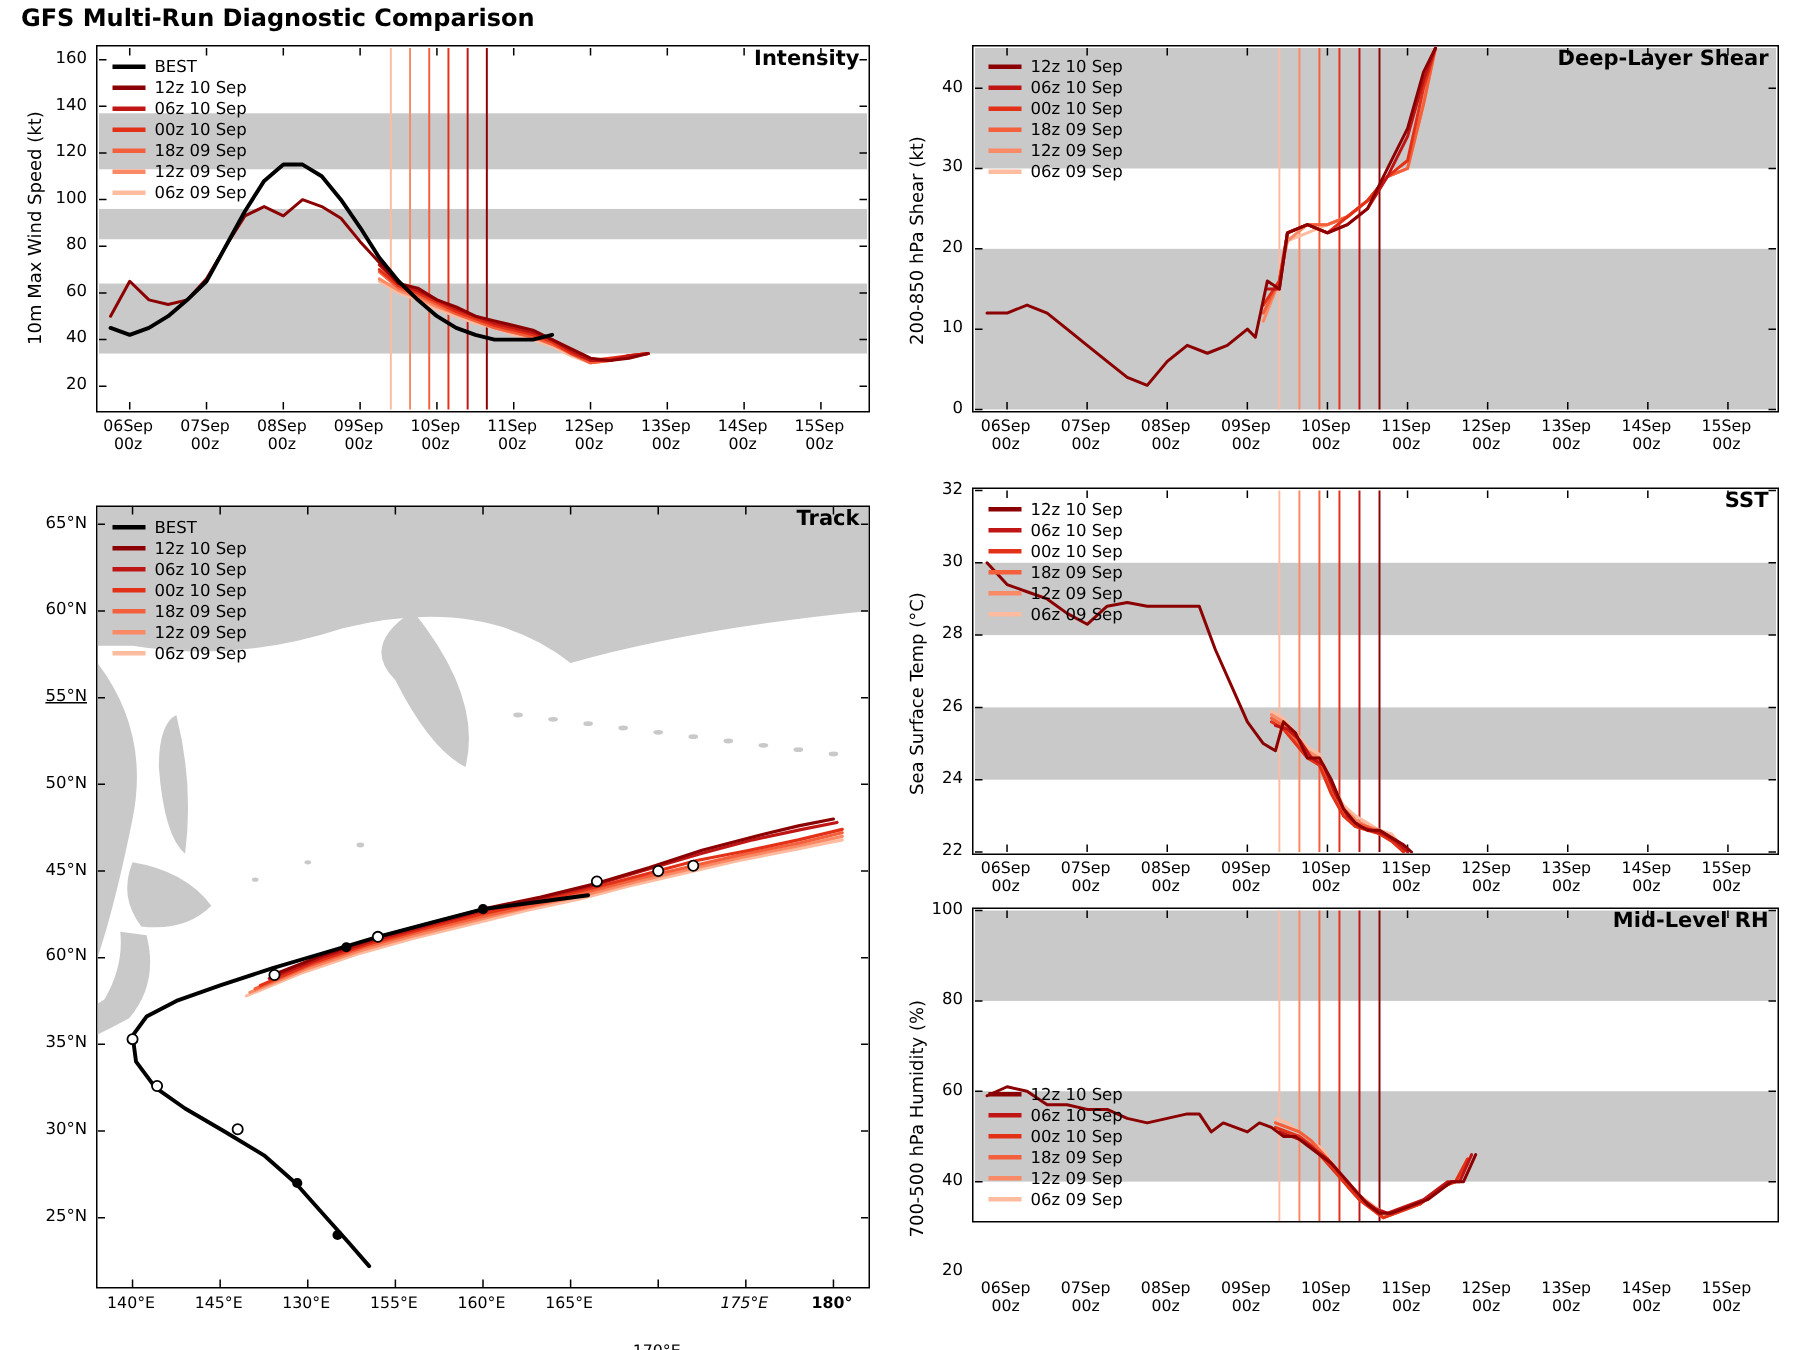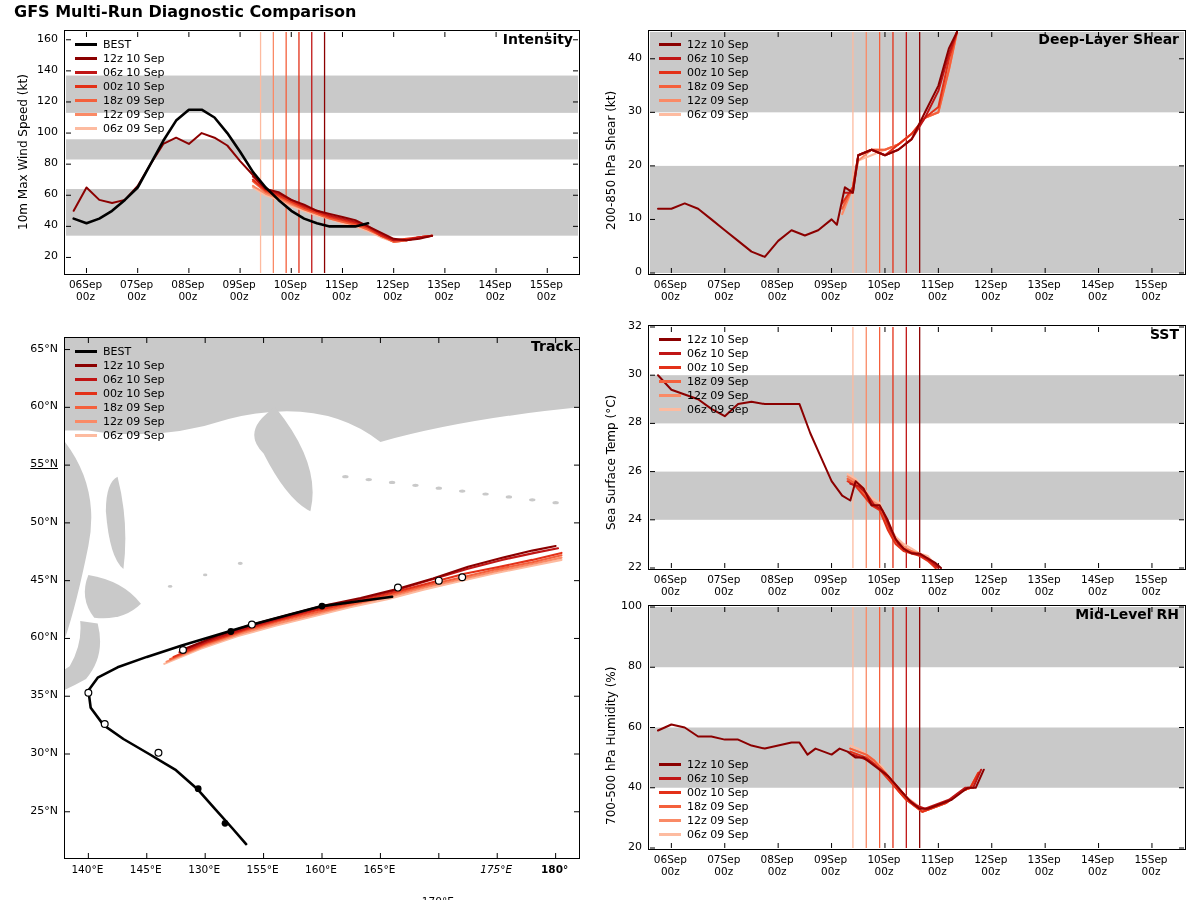--- a/index.html
+++ b/index.html
@@ -561,21 +561,21 @@
       <div class="tick-x" style="left: 964.76px; top: 573px; width: 52px;">12Sep
 00z</div>
       <div class="tick-x" style="left: 1018.16px; top: 573px; width: 52px;">13Sep
 00z</div>
       <div class="tick-x" style="left: 1071.56px; top: 573px; width: 52px;">14Sep
 00z</div>
       <div class="tick-x" style="left: 1124.96px; top: 573px; width: 52px;">15Sep
 00z</div>
     </div>
 
-  <div class="panel" id="panel-rh" style="left:648px; top:605px; width:538px; height:245px;">
+  <div class="panel" id="panel-rh" style="left:648px; top:605px; width:538px; height:210px;">
     <svg id="svg-rh" width="536" height="243" viewBox="0 0 536 243">
         <rect x="1" y="121.5" width="534" height="60.25" fill="#c9c9c9"></rect>
         <rect x="1" y="1" width="534" height="60.25" fill="#c9c9c9"></rect>
         <line x1="1" y1="242" x2="6" y2="242" stroke="#000" stroke-width="1"></line>
         <line x1="535" y1="242" x2="530" y2="242" stroke="#000" stroke-width="1"></line>
         <line x1="1" y1="181.75" x2="6" y2="181.75" stroke="#000" stroke-width="1"></line>
         <line x1="535" y1="181.75" x2="530" y2="181.75" stroke="#000" stroke-width="1"></line>
         <line x1="1" y1="121.5" x2="6" y2="121.5" stroke="#000" stroke-width="1"></line>
         <line x1="535" y1="121.5" x2="530" y2="121.5" stroke="#000" stroke-width="1"></line>
         <line x1="1" y1="61.25" x2="6" y2="61.25" stroke="#000" stroke-width="1"></line>

